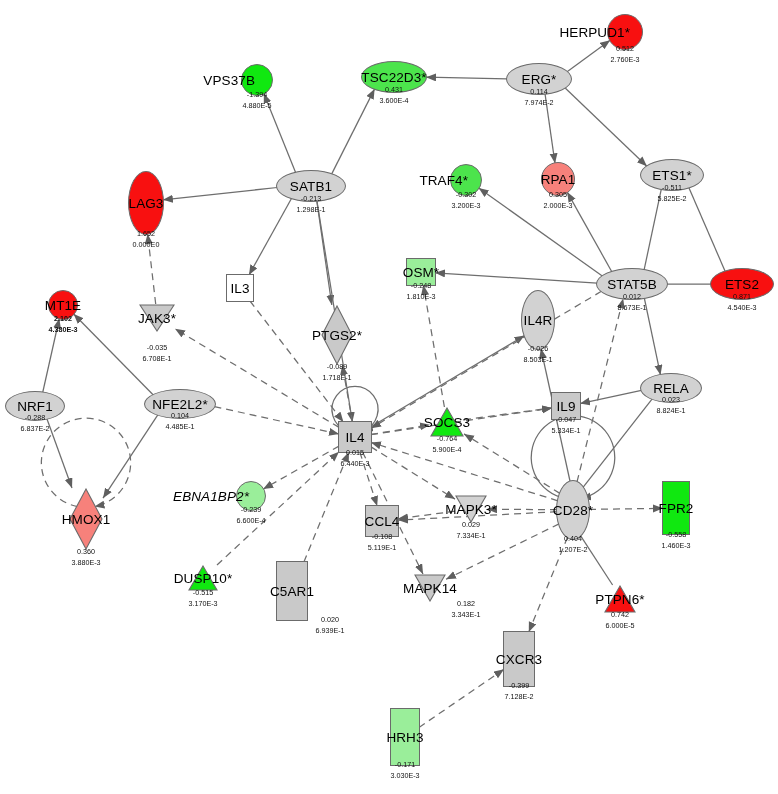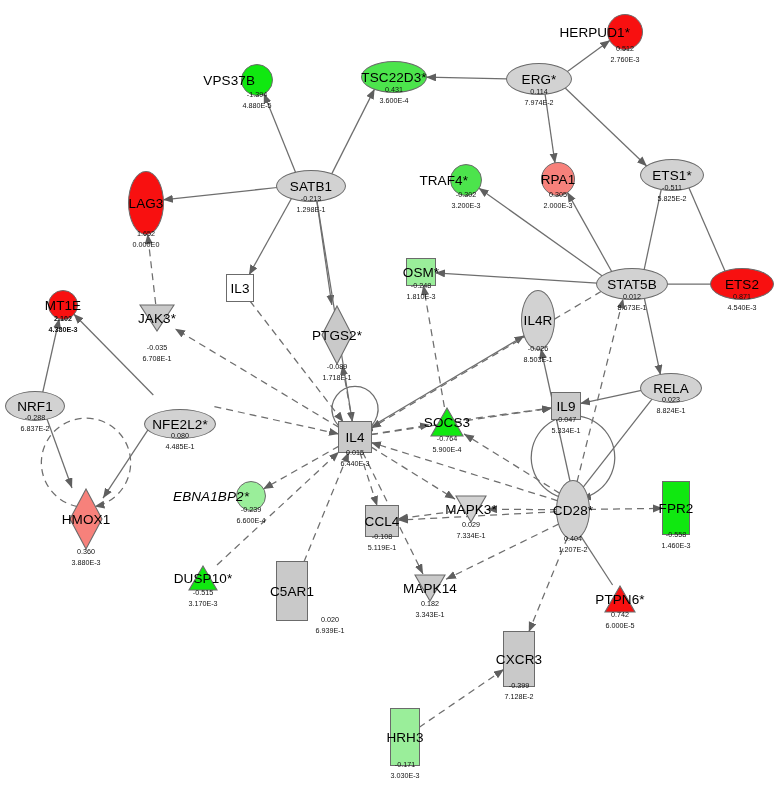--- a/index.html
+++ b/index.html
@@ -233,25 +233,25 @@
         </div>
       </div>
       <div class="node" style="left: 35px; top: 406px;">
         <div class="shape s-ellipse" style="width: 58px; height: 28px; background: rgb(210, 210, 210);"></div>
         <div class="nlabel">NRF1</div>
         <div class="vals" style="top: 21px;">
           <div>-0.288</div>
           <div>6.837E-2</div>
         </div>
       </div>
-      <div class="node" style="left: 180px; top: 424px;">
+      <div class="node" style="left: 180px; top: 404px;">
         <div class="shape s-ellipse" style="width: 70px; height: 28px; background: rgb(210, 210, 210);"></div>
         <div class="nlabel">NFE2L2*</div>
         <div class="vals" style="top: 21px;">
-          <div>0.080</div>
+          <div>0.104</div>
           <div>4.485E-1</div>
         </div>
       </div>
       <div class="node" style="left: 566px; top: 406px;">
         <div class="shape s-rect" style="width: 28px; height: 26px; background: rgb(201, 201, 201);"></div>
         <div class="nlabel">IL9</div>
         <div class="vals" style="top: 22px;">
           <div>-0.047</div>
           <div>5.334E-1</div>
         </div>
@@ -352,21 +352,21 @@
         <div class="vals" style="top: 53px; margin-left: 38px;">
           <div>0.020</div>
           <div>6.939E-1</div>
         </div>
       </div>
       <div class="node" style="left: 430px; top: 588px;">
         <div class="shape" style="width: 32px; height: 28px;"><svg width="32" height="28" viewBox="0 0 32 28" class="tri-in">
             <path d="M1,1 L31,1 L16,27 Z" fill="#c9c9c9" stroke="#6b6b6b" stroke-width="1.1"></path>
           </svg></div>
         <div class="nlabel">MAPK14</div>
-        <div class="vals" style="top: 24px;">
+        <div class="vals" style="top: 24px; margin-left: 36px;">
           <div>0.182</div>
           <div>3.343E-1</div>
         </div>
       </div>
       <div class="node" style="left: 519px; top: 659px;">
         <div class="shape s-rect" style="width: 30px; height: 54px; background: rgb(201, 201, 201);"></div>
         <div class="nlabel">CXCR3</div>
         <div class="vals" style="top: 49px;">
           <div>-0.399</div>
           <div>7.128E-2</div>

